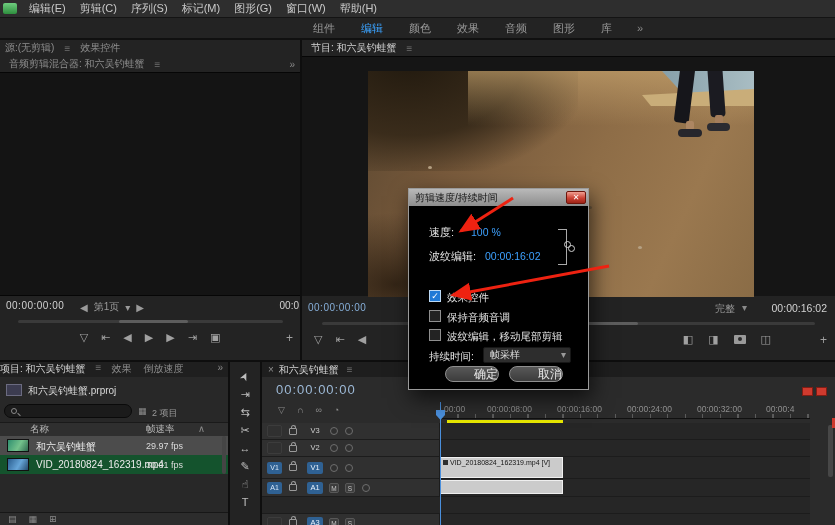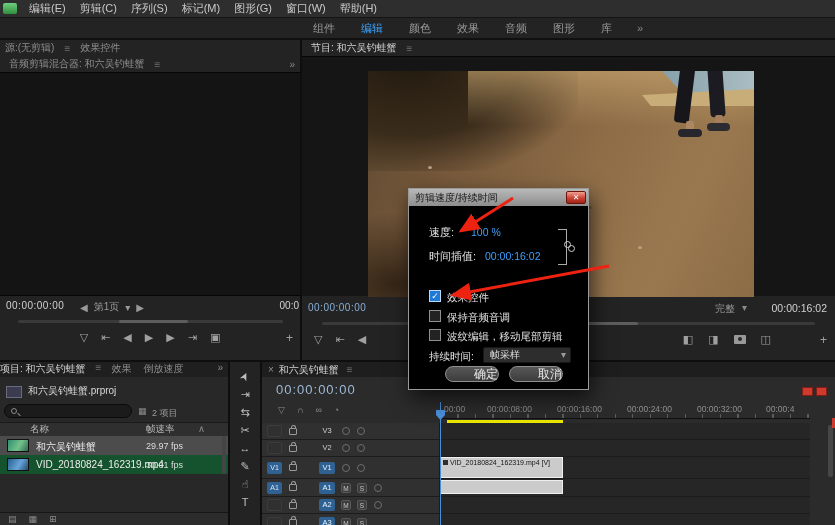--- a/index.html
+++ b/index.html
@@ -89,21 +89,21 @@
 .dlg-btn{position:absolute;top:177px;width:54px;height:16px;border:1px solid #8f8f8f;border-radius:9px;background:linear-gradient(#585858,#3c3c3c);font-size:12px;color:#e8e8e8;text-align:right;line-height:14px}
 .btn-ok{left:36px}.btn-cancel{left:100px}
 
 
 .arrows{position:absolute;left:0;top:0;z-index:60;pointer-events:none}
 
 
 .project{position:absolute;left:0;top:360px;width:230px;height:165px;background:#282828;border-top:2px solid #0e0e0e;border-right:2px solid #0e0e0e}
 .proj-tabs{height:15px;background:#1f1f1f;display:flex;align-items:flex-start;font-size:10px;color:#8d8d8d;gap:2px}
 .cut2{margin-left:-5px}
-.proj-file{position:absolute;left:6px;top:22px;display:flex;align-items:flex-end;gap:6px;font-size:10px;color:#d8d8d8}
+.proj-file{position:absolute;left:6px;top:22px;display:flex;align-items:flex-start;gap:6px;font-size:10px;color:#d8d8d8}
 .pf-ico{width:16px;height:12px;background:#3c3c50;border:1px solid #6b6b80}
 .searchbox{position:absolute;left:4px;top:42px;width:128px;height:14px;background:#1b1b1b;border:1px solid #0a0a0a;border-radius:7px}
 .mag{position:absolute;left:6px;top:3px;width:6px;height:6px;border:1px solid #8a8a8a;border-radius:50%}
 .mag::after{content:"";position:absolute;left:5px;top:5px;width:4px;height:1px;background:#8a8a8a;transform:rotate(45deg)}
 .viewico{position:absolute;left:138px;top:44px;font-size:9px;color:#8a8a8a}
 .count{position:absolute;left:152px;top:45px;font-size:9px;color:#9a9a9a;white-space:nowrap}
 .tbl-head{position:absolute;left:0;top:60px;width:100%;height:19px;background:#2f2f2f;border-top:1px solid #1a1a1a;border-bottom:1px solid #1a1a1a;font-size:9.5px;color:#b8b8b8}
 .col-name{position:absolute;left:30px;top:0}
 .col-fps{position:absolute;left:146px;top:0}
 .sortc{position:absolute;left:198px;top:0;color:#8a8a8a}
@@ -137,21 +137,21 @@
 .workbar{position:absolute;left:185px;top:58px;width:116px;height:3px;background:#e6e600;z-index:3}
 .tracks{position:absolute;left:0;top:61px;width:548px;height:104px;overflow:hidden}
 .trk{position:relative;width:100%;border-bottom:1px solid #1c1c1c;display:flex}
 .trk .hdr{width:178px;height:100%;background:#303030;display:flex;align-items:center;gap:4px;padding-left:5px;border-right:1px solid #1c1c1c}
 .trk .lane{position:relative;flex:1;background:#262626}
 .h17{height:17px}.h22{height:22px}.h18{height:18px}
 .patch{width:15px;height:12px;border-radius:2px;background:#2f6193;color:#d7e7f8;font-size:7px;line-height:12px;text-align:center}
 .patch.off{background:transparent;border:1px solid #3c3c3c;color:transparent}
 .lockw{width:8px;height:7px;border:1px solid #9a9a9a;border-radius:1px;position:relative;margin-left:3px}
 .lockw::before{content:"";position:absolute;left:1px;top:-4px;width:3px;height:3px;border:1px solid #9a9a9a;border-bottom:none;border-radius:3px 3px 0 0}
-.ttgt{min-width:16px;height:12px;border-radius:2px;font-size:7.5px;line-height:12px;text-align:center;margin-left:18px;padding:0 1px}
+.ttgt{min-width:16px;height:12px;border-radius:2px;font-size:7.5px;line-height:12px;text-align:center;margin-left:6px;padding:0 1px}
 .ttgt.on{background:#2f6193;color:#e8f2fc}
 .ttgt.plain{color:#cfcfcf}
 .tgl{width:8px;height:8px;border:1px solid #6e6e6e;border-radius:50%;margin-left:3px}
 .ms{width:10px;height:10px;background:#3d3d3d;border:1px solid #585858;border-radius:2px;font-size:6.5px;line-height:9px;text-align:center;color:#c5c5c5;margin-left:2px}
 .clip{position:absolute;left:0;top:0;width:123px;height:100%;background:#cbcbcb;border:1px solid #efefef;font-size:7px;color:#141414;overflow:hidden;white-space:nowrap;padding:1px 2px}
 .fxb{display:inline-block;width:5px;height:5px;background:#2f2f2f;margin-right:2px}
 .aclip{position:absolute;left:0;top:1px;width:123px;height:calc(100% - 3px);background:#cbcbcb;border:1px solid #efefef}
 .playline{position:absolute;left:178px;top:40px;height:125px;width:1px;background:#4a8fdc;z-index:5}
 .playcap{position:absolute;left:174px;top:48px;width:9px;height:10px;background:#4a8fdc;clip-path:polygon(0 0,100% 0,100% 50%,50% 100%,0 50%);z-index:6}
 .tl-vscroll{position:absolute;right:2px;top:63px;width:5px;height:52px;background:#474747;border-radius:2px}
@@ -385,28 +385,20 @@
           <span class="ttgt on">A1</span>
           <span class="ms">M</span>
           <span class="ms">S</span>
           <span class="tgl"></span>
         </div>
         <div class="lane">
           <div class="aclip"></div>
         </div>
       </div>
       <div class="trk h17">
-        <div class="hdr">
-          <span class="patch off"></span>
-          <span class="lockw"></span>
-          <span class="ttgt on">A2</span>
-          <span class="ms">M</span>
-          <span class="ms">S</span>
-          <span class="tgl"></span>
-        </div>
         <div class="lane"></div>
       </div>
       <div class="trk h18">
         <div class="hdr">
           <span class="patch off"></span>
           <span class="lockw"></span>
           <span class="ttgt on">A3</span>
           <span class="ms">M</span>
           <span class="ms">S</span>
         </div>
@@ -418,21 +410,21 @@
     <div class="playcap"></div>
     <div class="tl-vscroll"></div>
     <div class="red-tick"></div>
   </div>
 
   <div class="dialog">
     <div class="dlg-title">剪辑速度/持续时间</div>
     <div class="dlg-close">✕</div>
     <span class="dlg-label l-speed">速度:</span>
     <span class="dlg-val v-speed">100 %</span>
-    <span class="dlg-label l-dur">时间插值:</span>
+    <span class="dlg-label l-dur">波纹编辑:</span>
     <span class="dlg-val v-dur">00:00:16:02</span>
     <span class="link-bracket"></span>
     <span class="link-icon"></span>
     <span class="dlg-cb checked cb1">✓</span>
     <span class="cb-label cbl1">效果控件</span>
     <span class="dlg-cb cb2"></span>
     <span class="cb-label cbl2">保持音频音调</span>
     <span class="dlg-cb cb3"></span>
     <span class="cb-label cbl3">波纹编辑，移动尾部剪辑</span>
     <span class="dlg-label l-interp">持续时间:</span>

